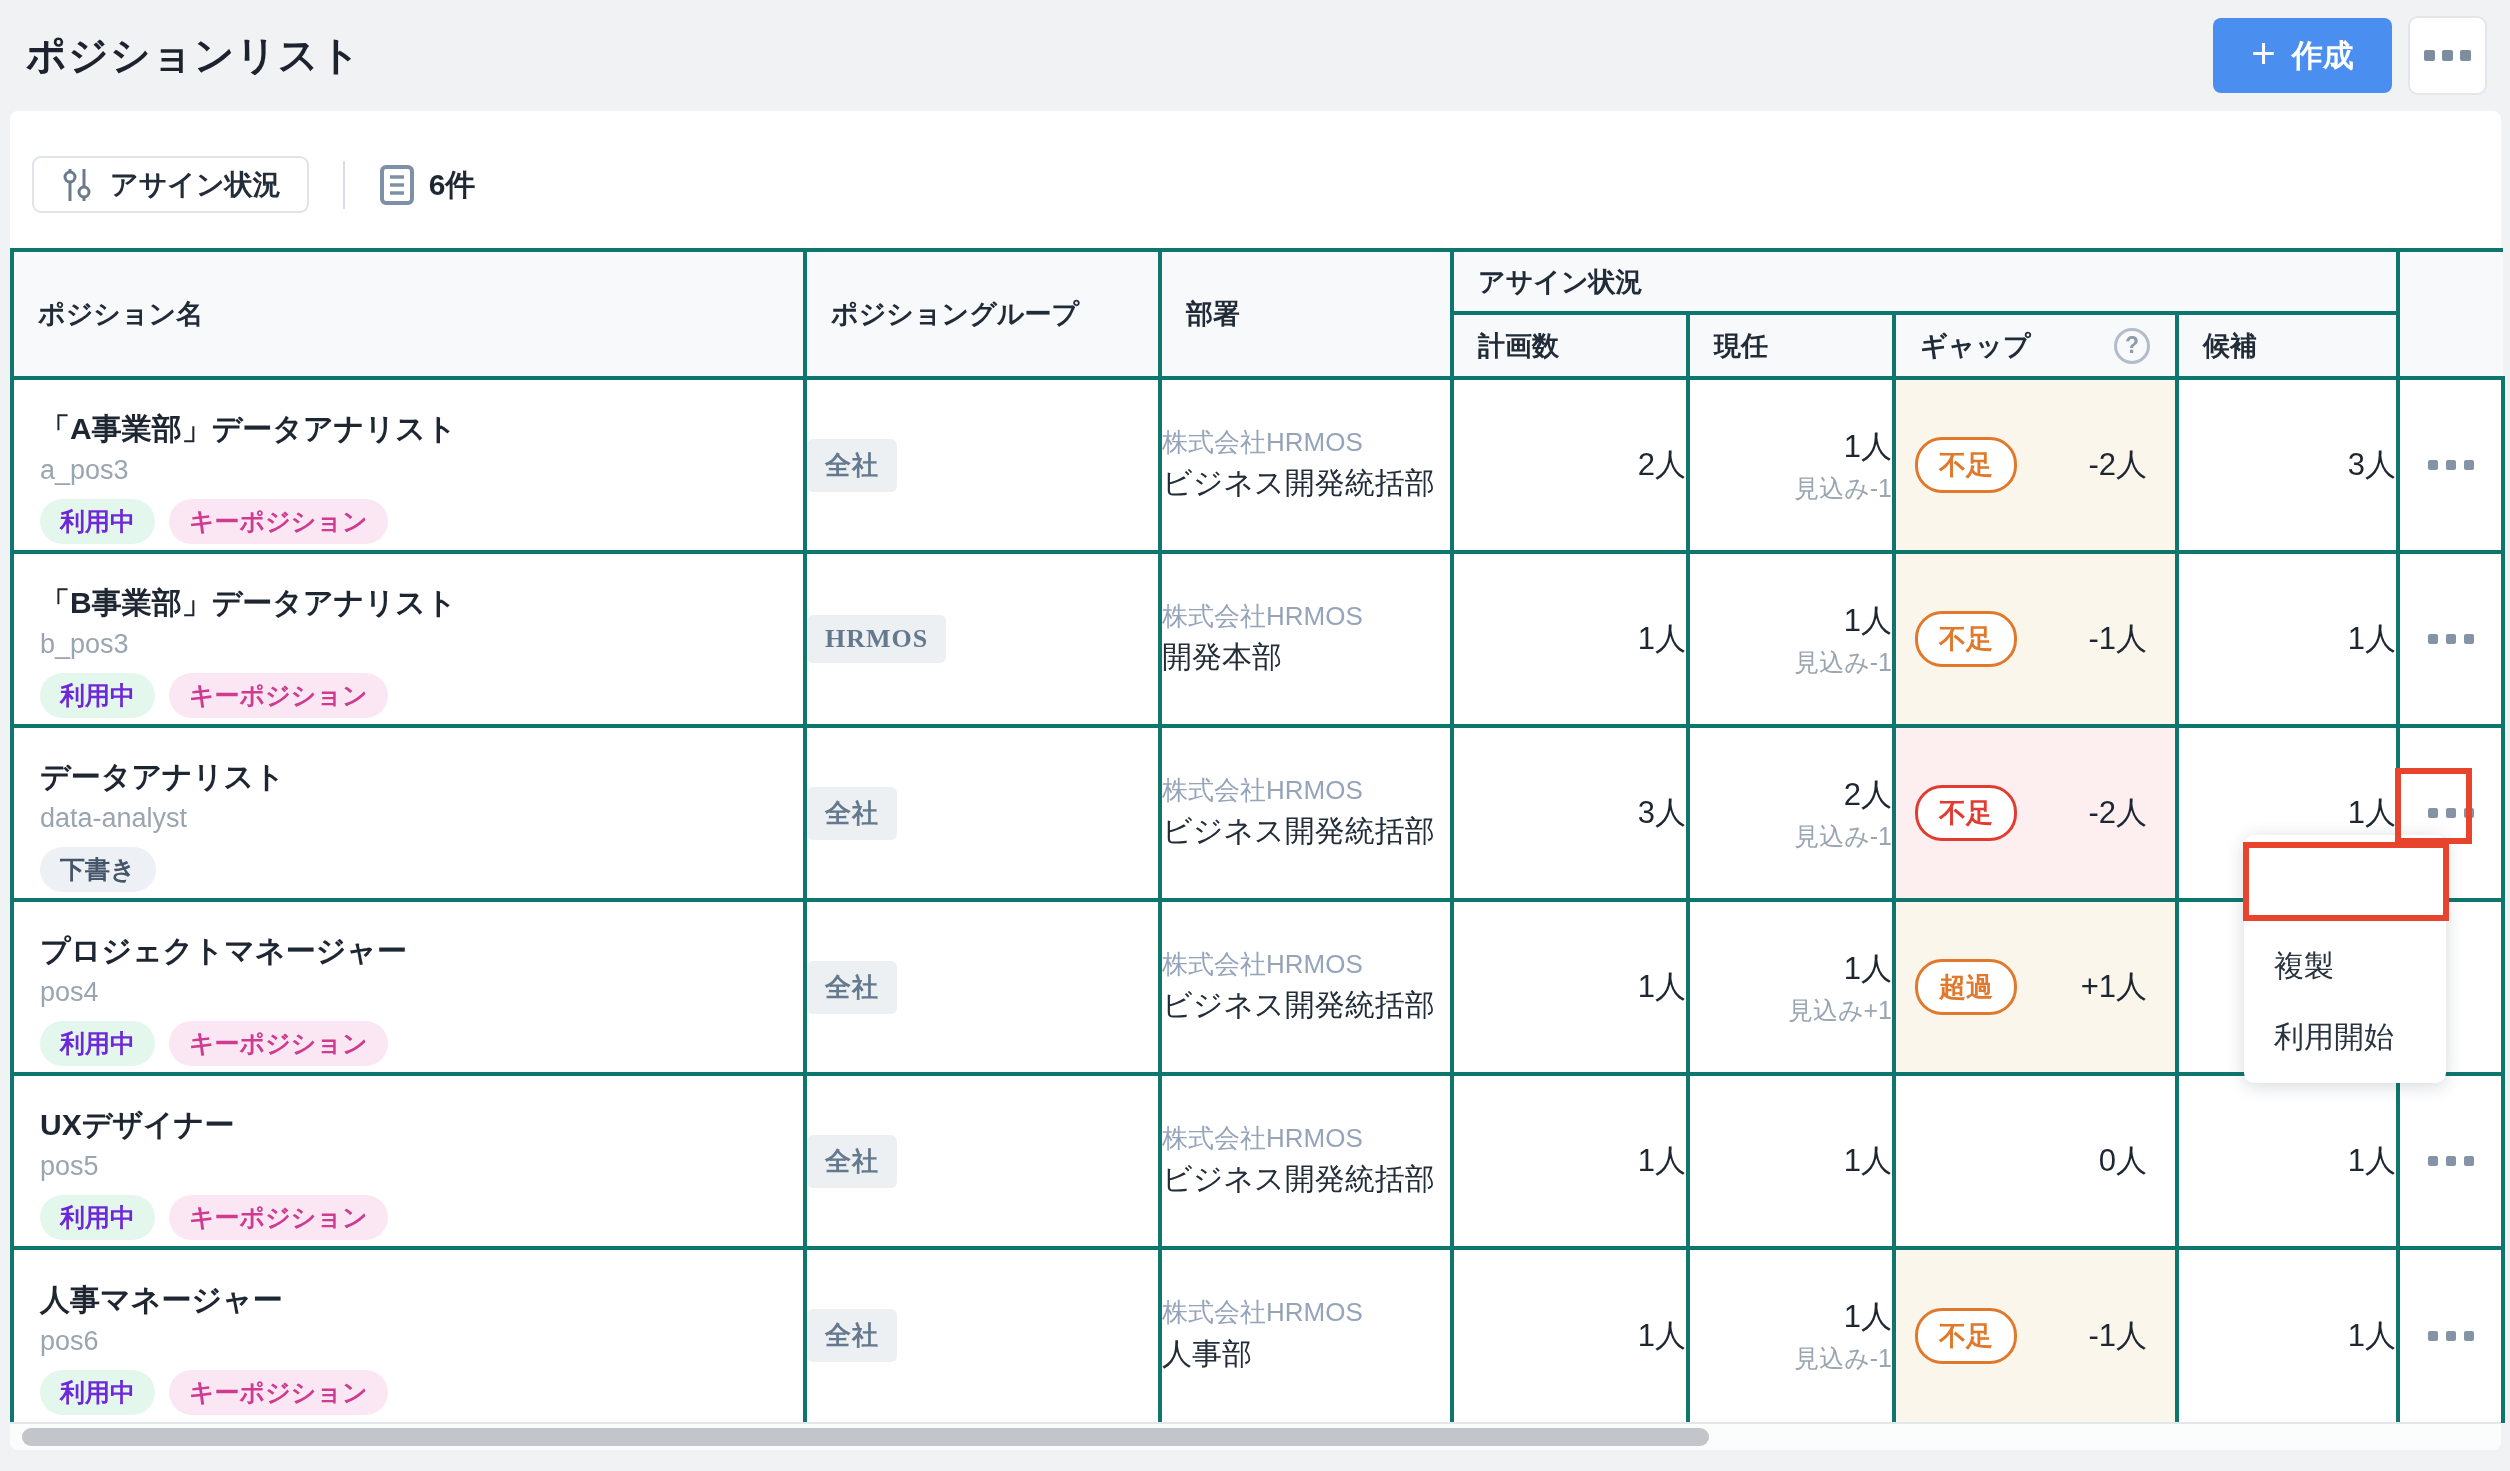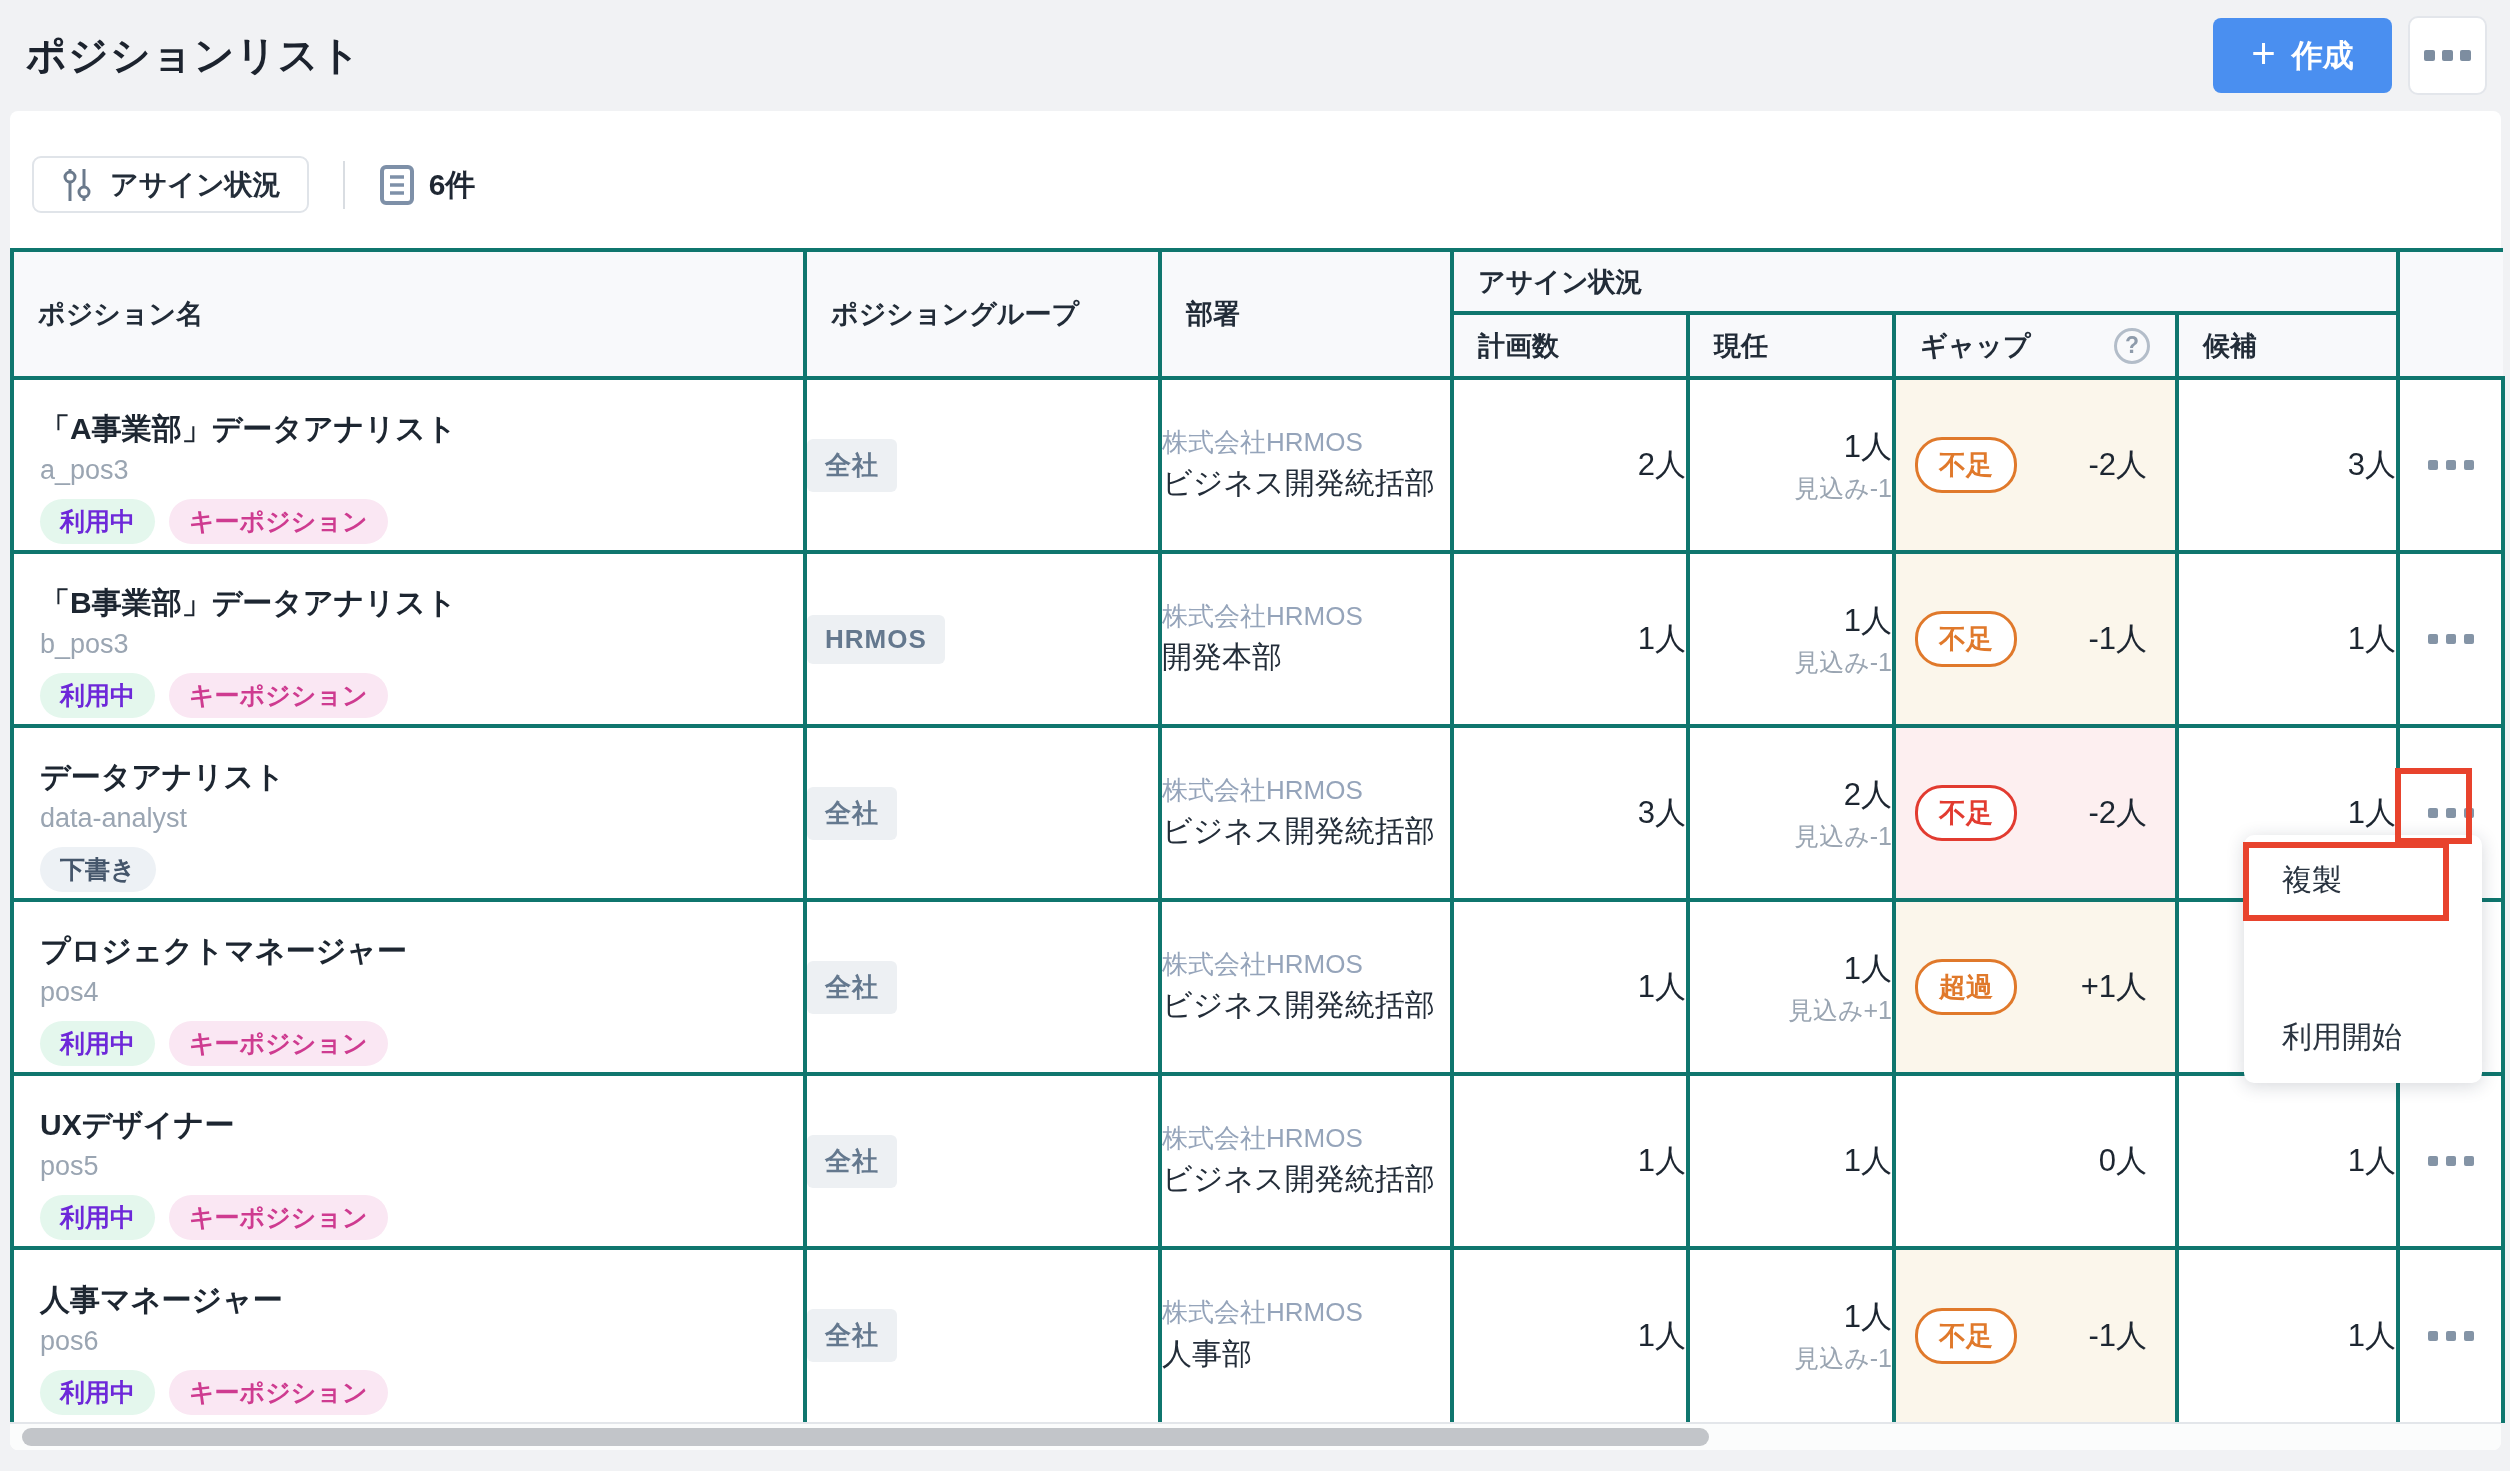--- a/index.html
+++ b/index.html
@@ -71,21 +71,21 @@
   .tag{
     display:inline-flex;align-items:center;height:45px;padding:0 20px;
     border-radius:23px;font-size:25px;font-weight:700;
   }
   .tag-green{background:#e4f7ed;color:#6d28d9;}
   .tag-pink{background:#fae7f3;color:#ce3b90;}
   .tag-gray{background:#edf1f5;color:#45566b;}
   .c-group{padding-left:16px;}
   .pill{
     display:inline-block;background:#edf0f3;color:#64788e;font-size:26px;font-weight:600;
-    padding:9px 18px;border-radius:6px;letter-spacing:1px;
+    padding:9px 18px;border-radius:6px;letter-spacing:1px;font-family:Liberation Serif, serif;
   }
   .c-dept{padding-left:22px;}
   .company{font-size:26px;color:#95a4ba;line-height:1.3;}
   .dept{font-size:30px;color:#232d39;margin-top:4px;}
   .c-num{text-align:right;padding-right:28px;font-size:31px;color:#1d2631;}
   .c-num .sub{font-size:25px;color:#9aa5b2;margin-top:4px;}
   .c-cand{text-align:right;padding-right:44px;font-size:31px;color:#1d2631;}
   .c-gap-inner{display:flex;align-items:center;justify-content:space-between;padding:0 28px 0 19px;}
   .c-gap-inner.plain{justify-content:flex-end;}
   .gap-val{font-size:31px;color:#1d2631;}
@@ -114,25 +114,25 @@
     position:absolute;left:0;bottom:0;width:2491px;height:28px;
     background:#fbfcfc;border-top:2px solid #e3e6ea;
     border-radius:0 0 8px 8px;box-sizing:border-box;
   }
   .hthumb{
     position:absolute;left:12px;top:4px;width:1687px;height:18px;
     background:#c2c5c9;border-radius:9px;cursor:pointer;
   }
   
   .menu{
-    position:absolute;left:2244px;top:835px;width:238px;height:248px;
+    position:absolute;left:2244px;top:835px;width:202px;height:248px;
     background:#ffffff;border-radius:10px;z-index:10;
     box-shadow:0 3px 18px rgba(30,40,60,0.18);
-    display:flex;flex-direction:column;justify-content:space-between;
-    box-sizing:border-box;padding:10px 8px;
+    display:flex;flex-direction:column;justify-content:flex-end;
+    box-sizing:border-box;padding:10px 0;
   }
   .menu-item{
     font-size:30px;color:#2a3440;padding-left:30px;cursor:pointer;
     display:flex;align-items:center;height:71px;
   }
   
   .anno{position:absolute;border:6px solid #e8432d;box-sizing:border-box;z-index:20;pointer-events:none;}
   .anno-a{left:2395px;top:768px;width:77px;height:76px;}
   .anno-b{left:2243px;top:842px;width:206px;height:79px;}
   svg{display:block;}

